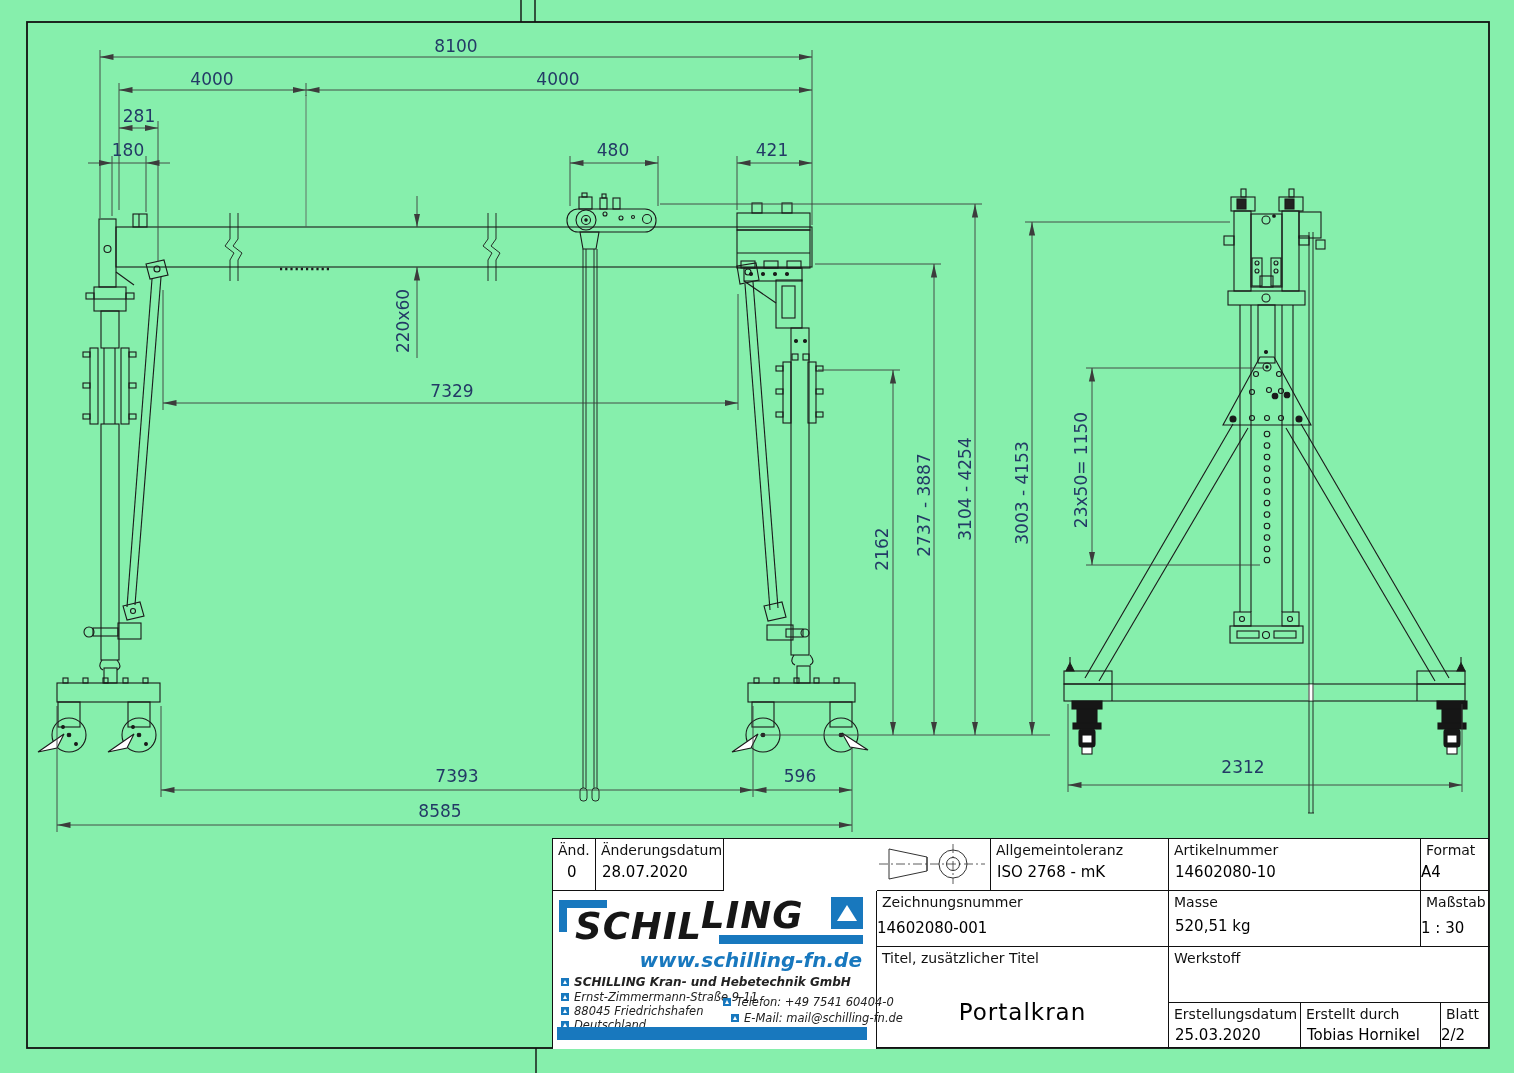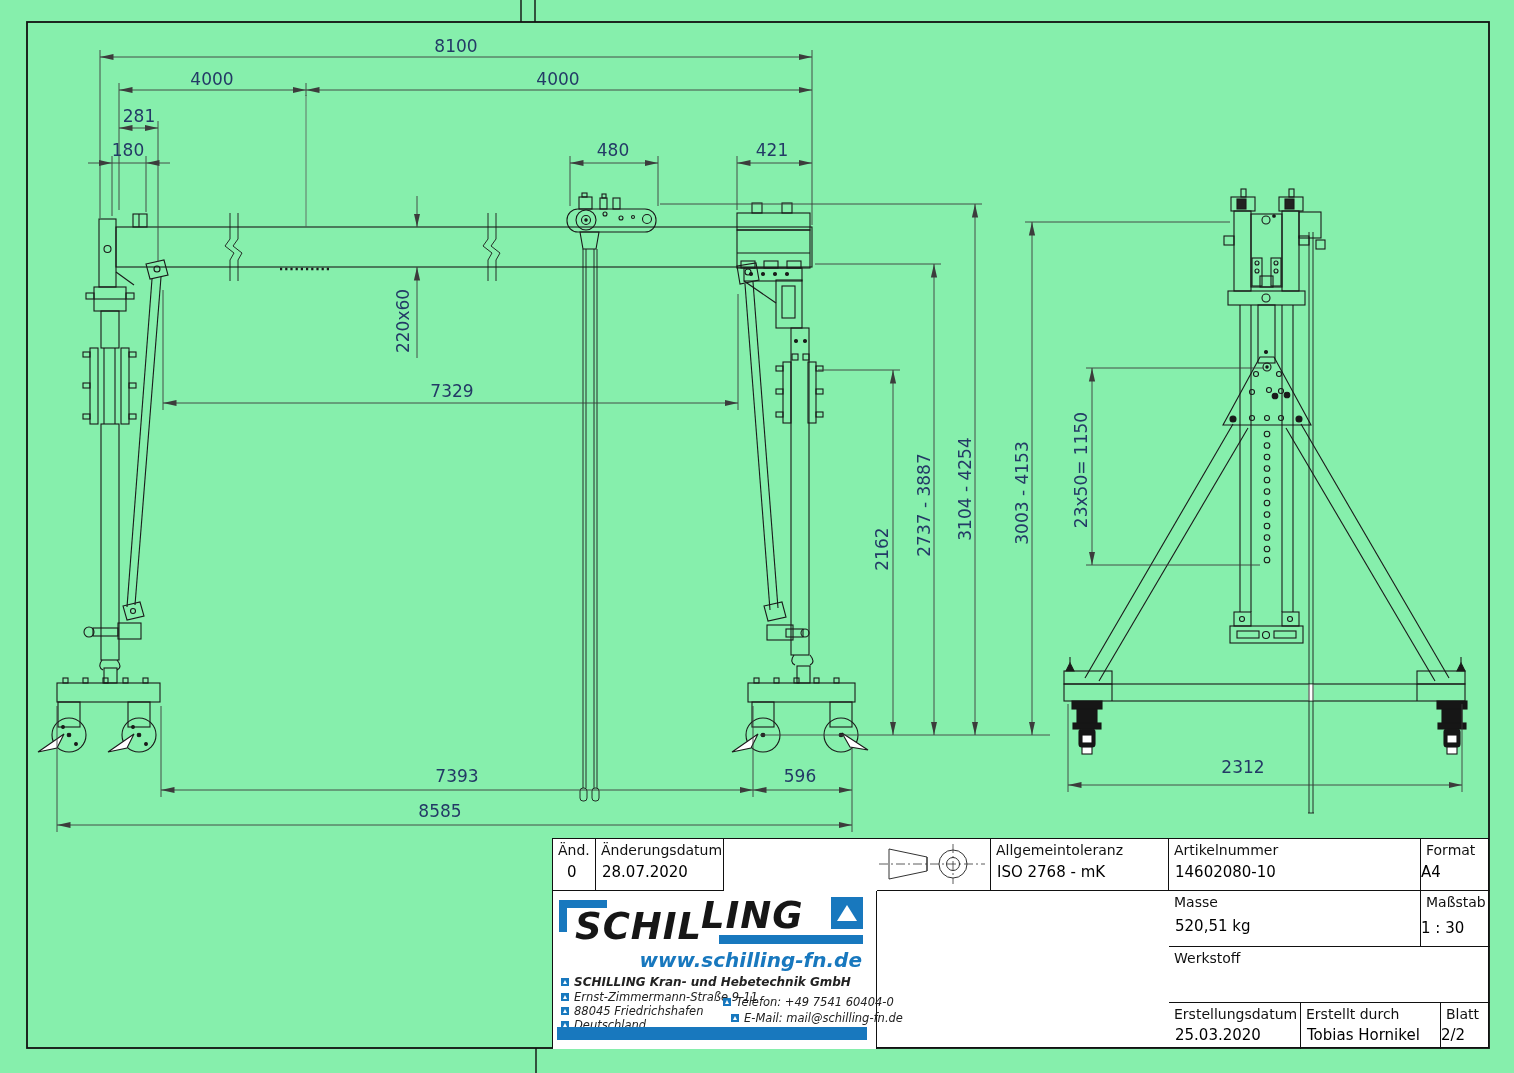--- a/index.html
+++ b/index.html
@@ -443,29 +443,37 @@
   </div>
   <div class="cell" style="left:616px;top:0;width:252px;height:52px">
     <div class="lb">Artikelnummer</div>
     <div class="vl">14602080-10</div>
   </div>
   <div class="cell" style="left:868px;top:0;width:69px;height:52px;border-right:none">
     <div class="lb">Format</div>
     <div class="vl center">A4</div>
   </div>
 
+  <div class="cell" style="left:324px;top:52px;width:292px;height:56px">
+    <div class="lb">Zeichnungsnummer</div>
+    <div class="vl center" style="top:28px">14602080-001</div>
+  </div>
   <div class="cell" style="left:616px;top:52px;width:252px;height:56px">
     <div class="lb">Masse</div>
     <div class="vl" style="top:26px">520,51 kg</div>
   </div>
   <div class="cell" style="left:868px;top:52px;width:69px;height:56px;border-right:none">
     <div class="lb">Maßstab</div>
     <div class="vl center" style="top:28px">1 : 30</div>
   </div>
 
+  <div class="cell" style="left:324px;top:108px;width:292px;height:102px;border-bottom:none">
+    <div class="lb">Titel, zusätzlicher Titel</div>
+    <div class="titleval">Portalkran</div>
+  </div>
   <div class="cell" style="left:616px;top:108px;width:321px;height:56px;border-right:none">
     <div class="lb">Werkstoff</div>
   </div>
   <div class="cell" style="left:616px;top:164px;width:132px;height:46px;border-bottom:none">
     <div class="lb">Erstellungsdatum</div>
     <div class="vl" style="top:23px">25.03.2020</div>
   </div>
   <div class="cell" style="left:748px;top:164px;width:140px;height:46px;border-bottom:none">
     <div class="lb">Erstellt durch</div>
     <div class="vl" style="top:23px">Tobias Hornikel</div>

